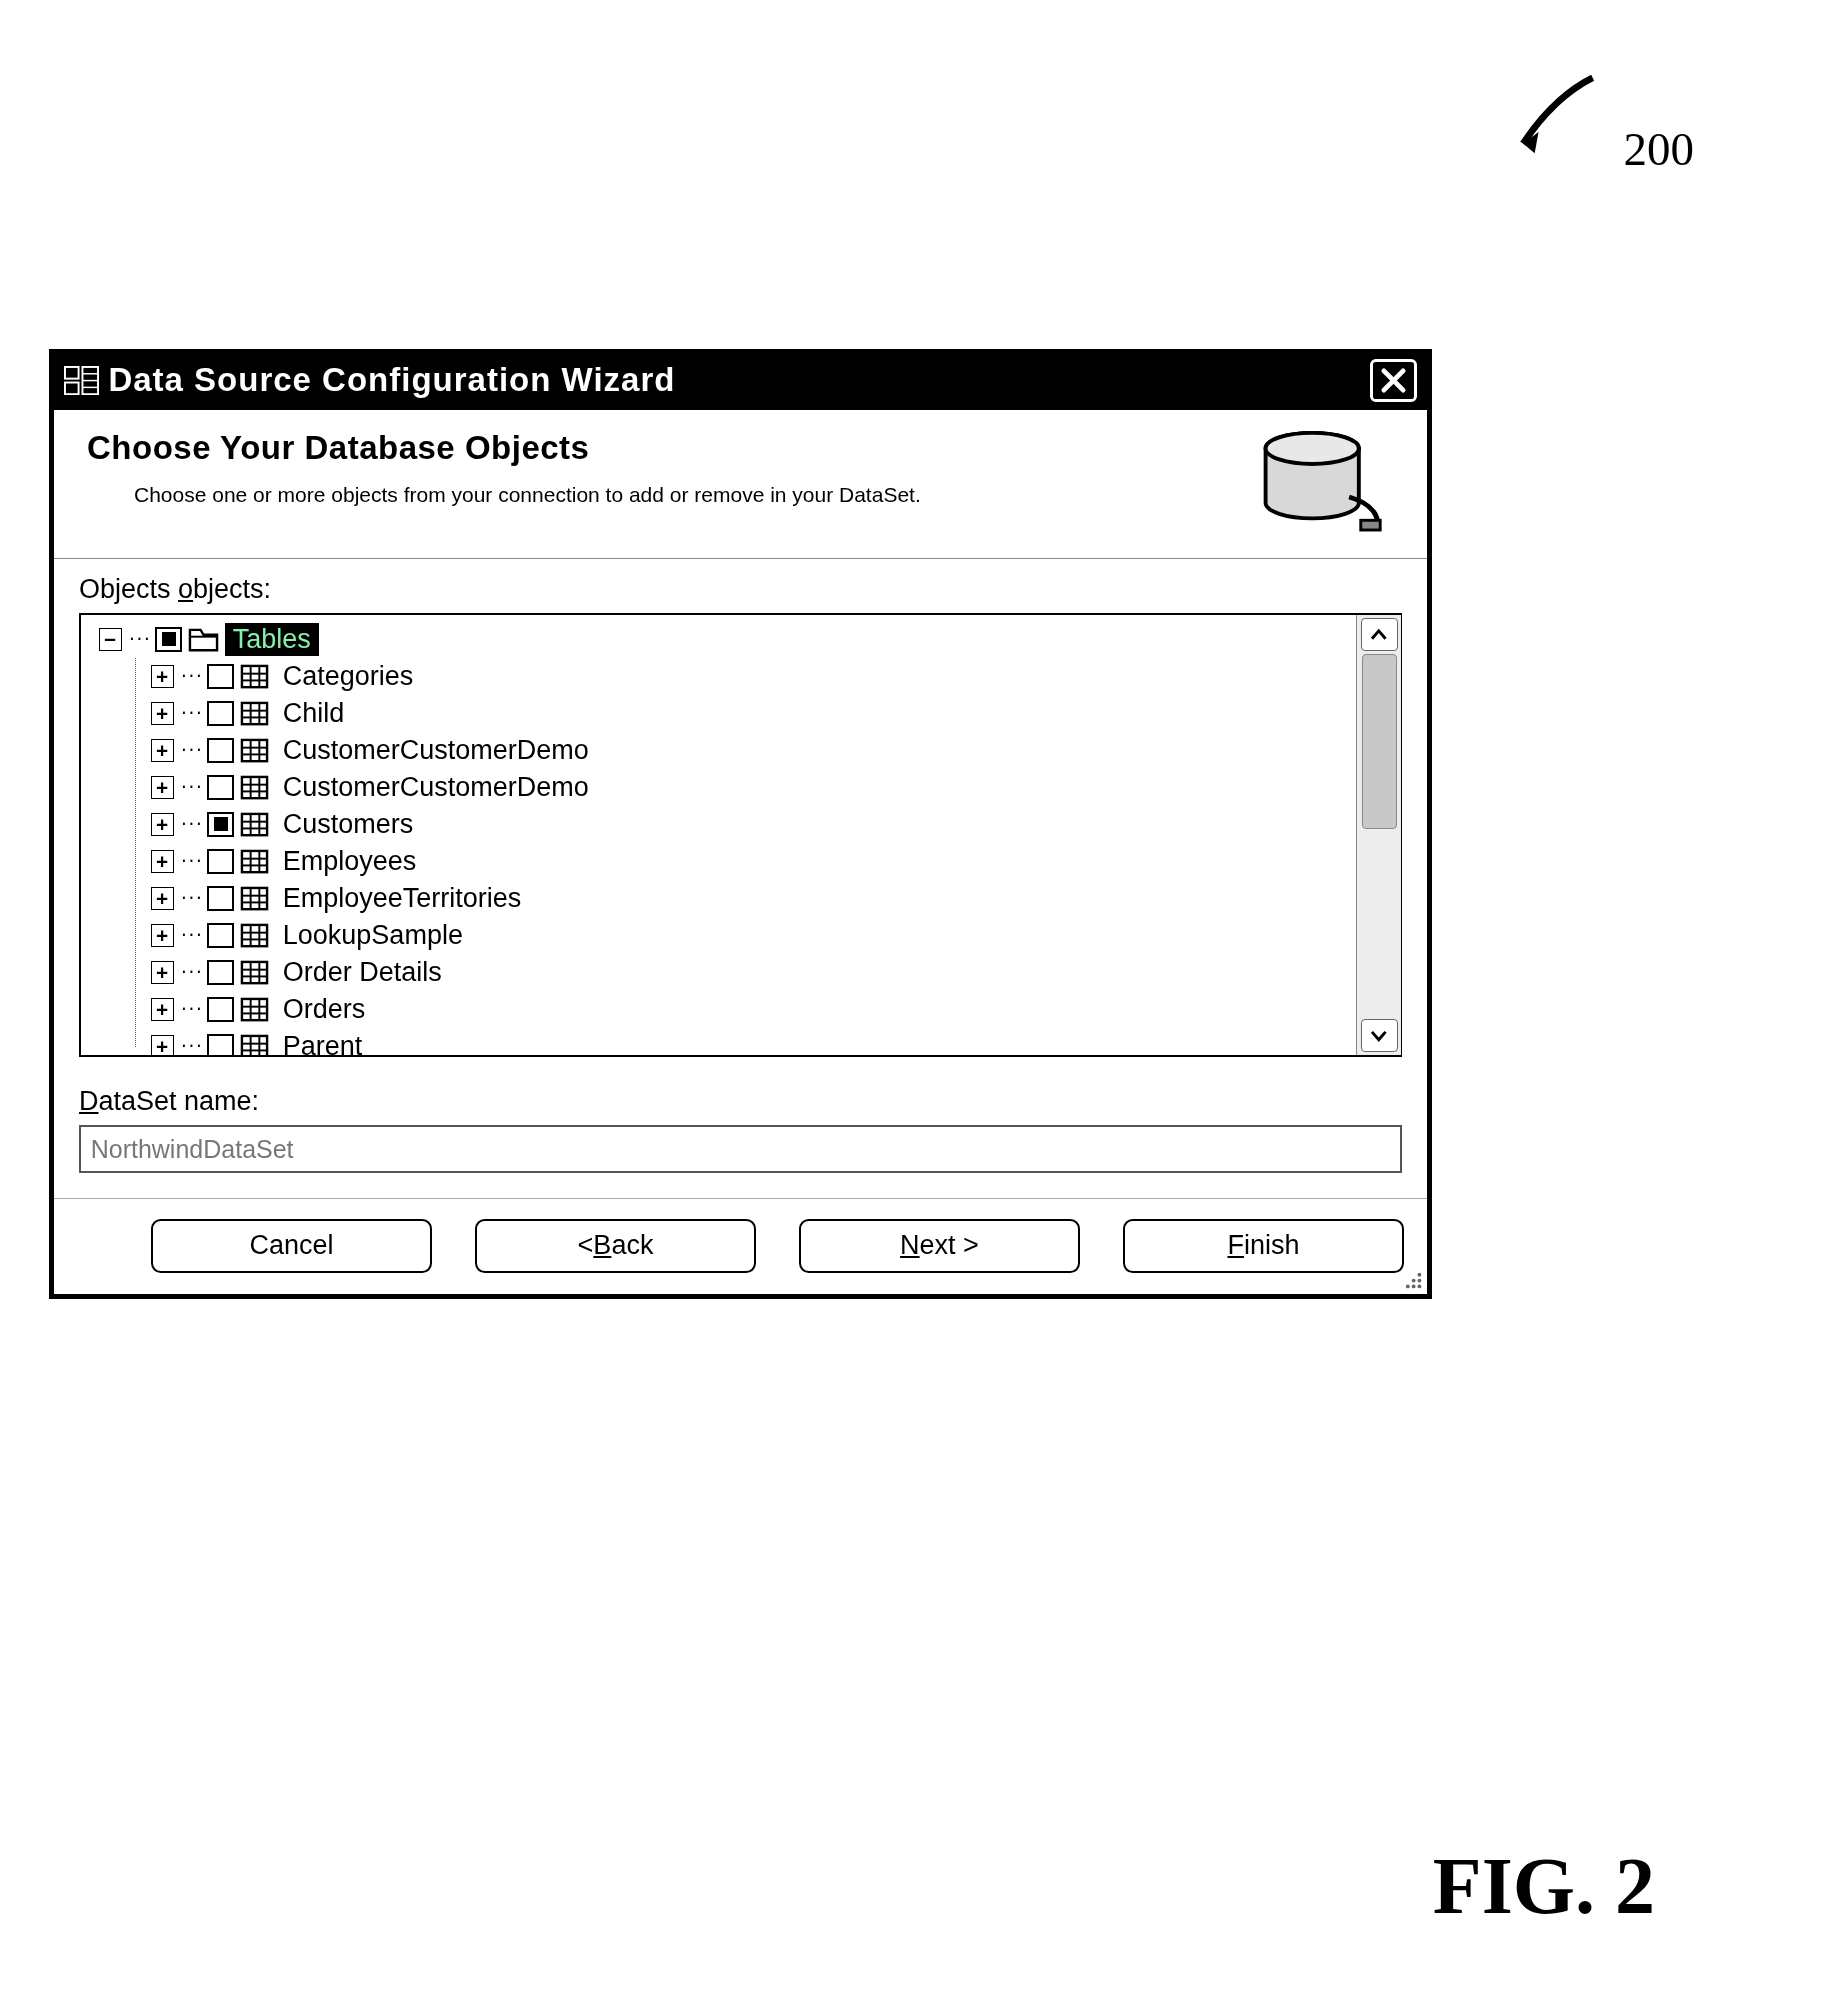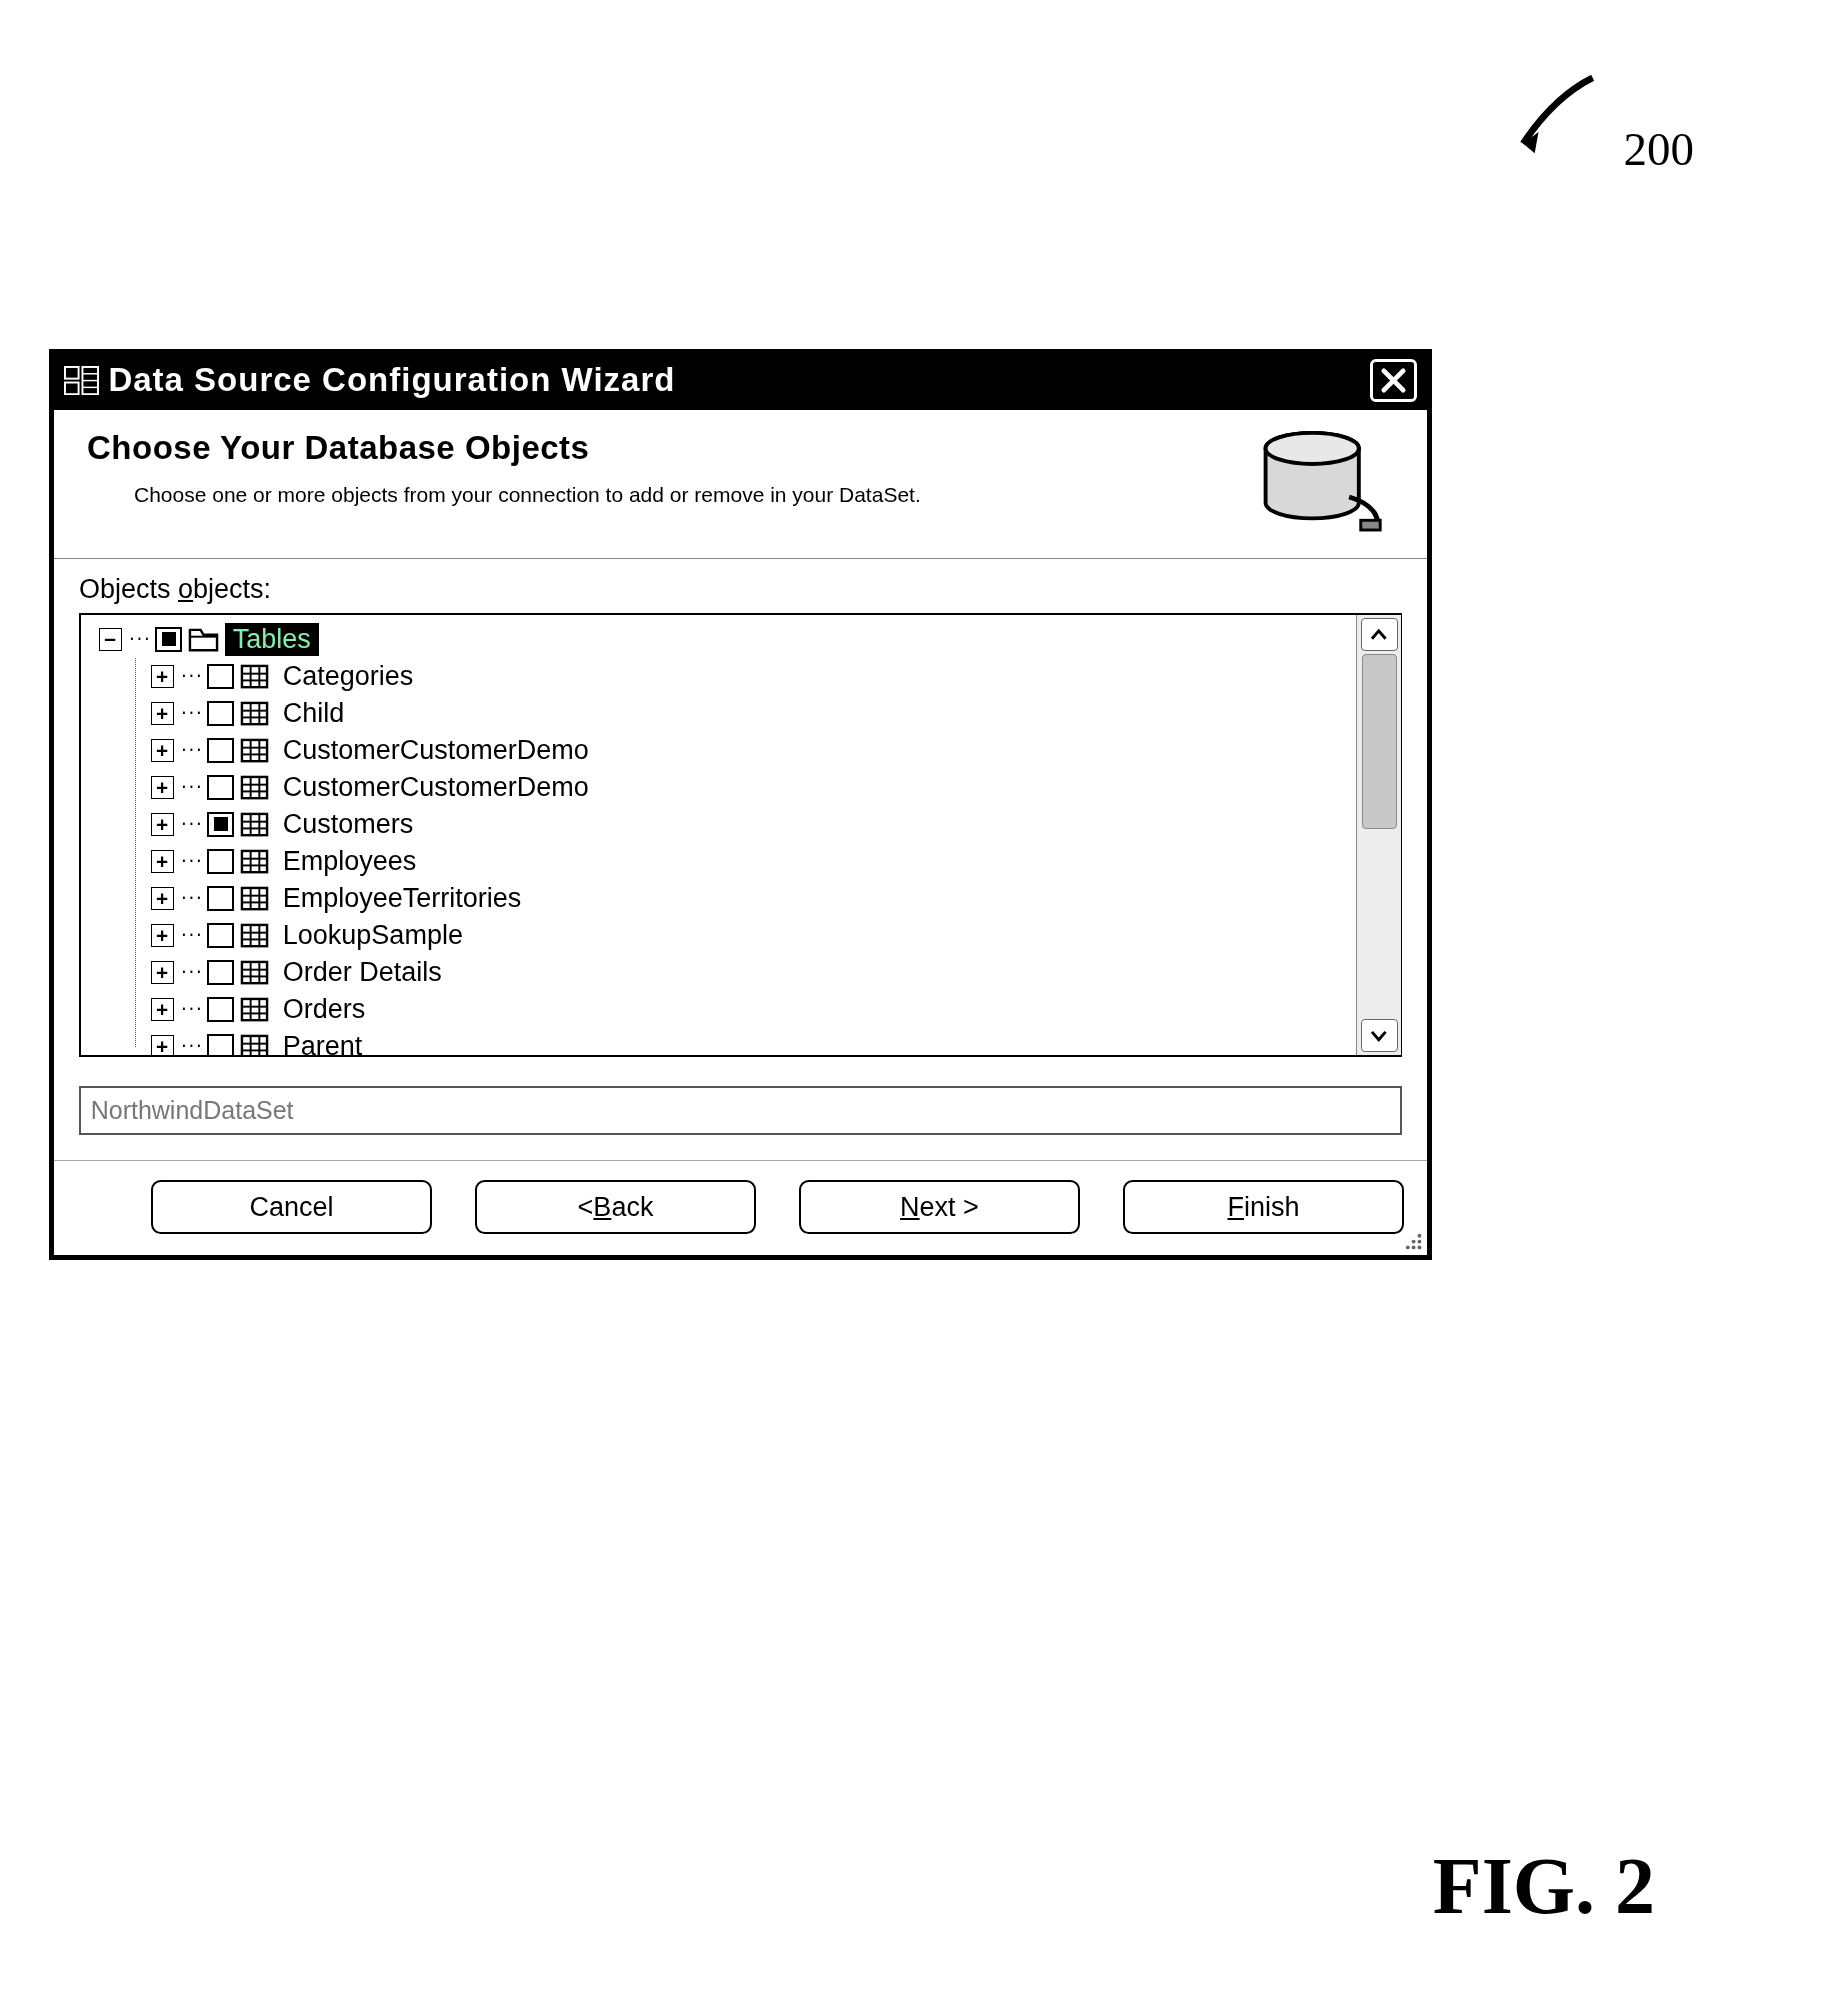--- a/index.html
+++ b/index.html
@@ -495,20 +495,23 @@
         <div class="scroll-btn">
           <svg width="17.5" height="13.6" viewBox="0 0 18 14">
               <path d="M2 3 L9 11 L16 3" fill="none" stroke="#000" stroke-width="3"></path>
             </svg>
         </div>
       </div>
     </div>
   </div>
 
   <div class="dataset-section">
+    <div class="field-label">
+      <span class="underline-char">D</span><span>ataSet name:</span>
+    </div>
     <input type="text" class="text-input" value="NorthwindDataSet" style="">
   </div>
 
   <div class="button-bar">
     <button class="btn">
       <span>Cancel</span>
     </button>
     <button class="btn">
       <span>&lt; </span>
         <span class="underline-char">B</span>

